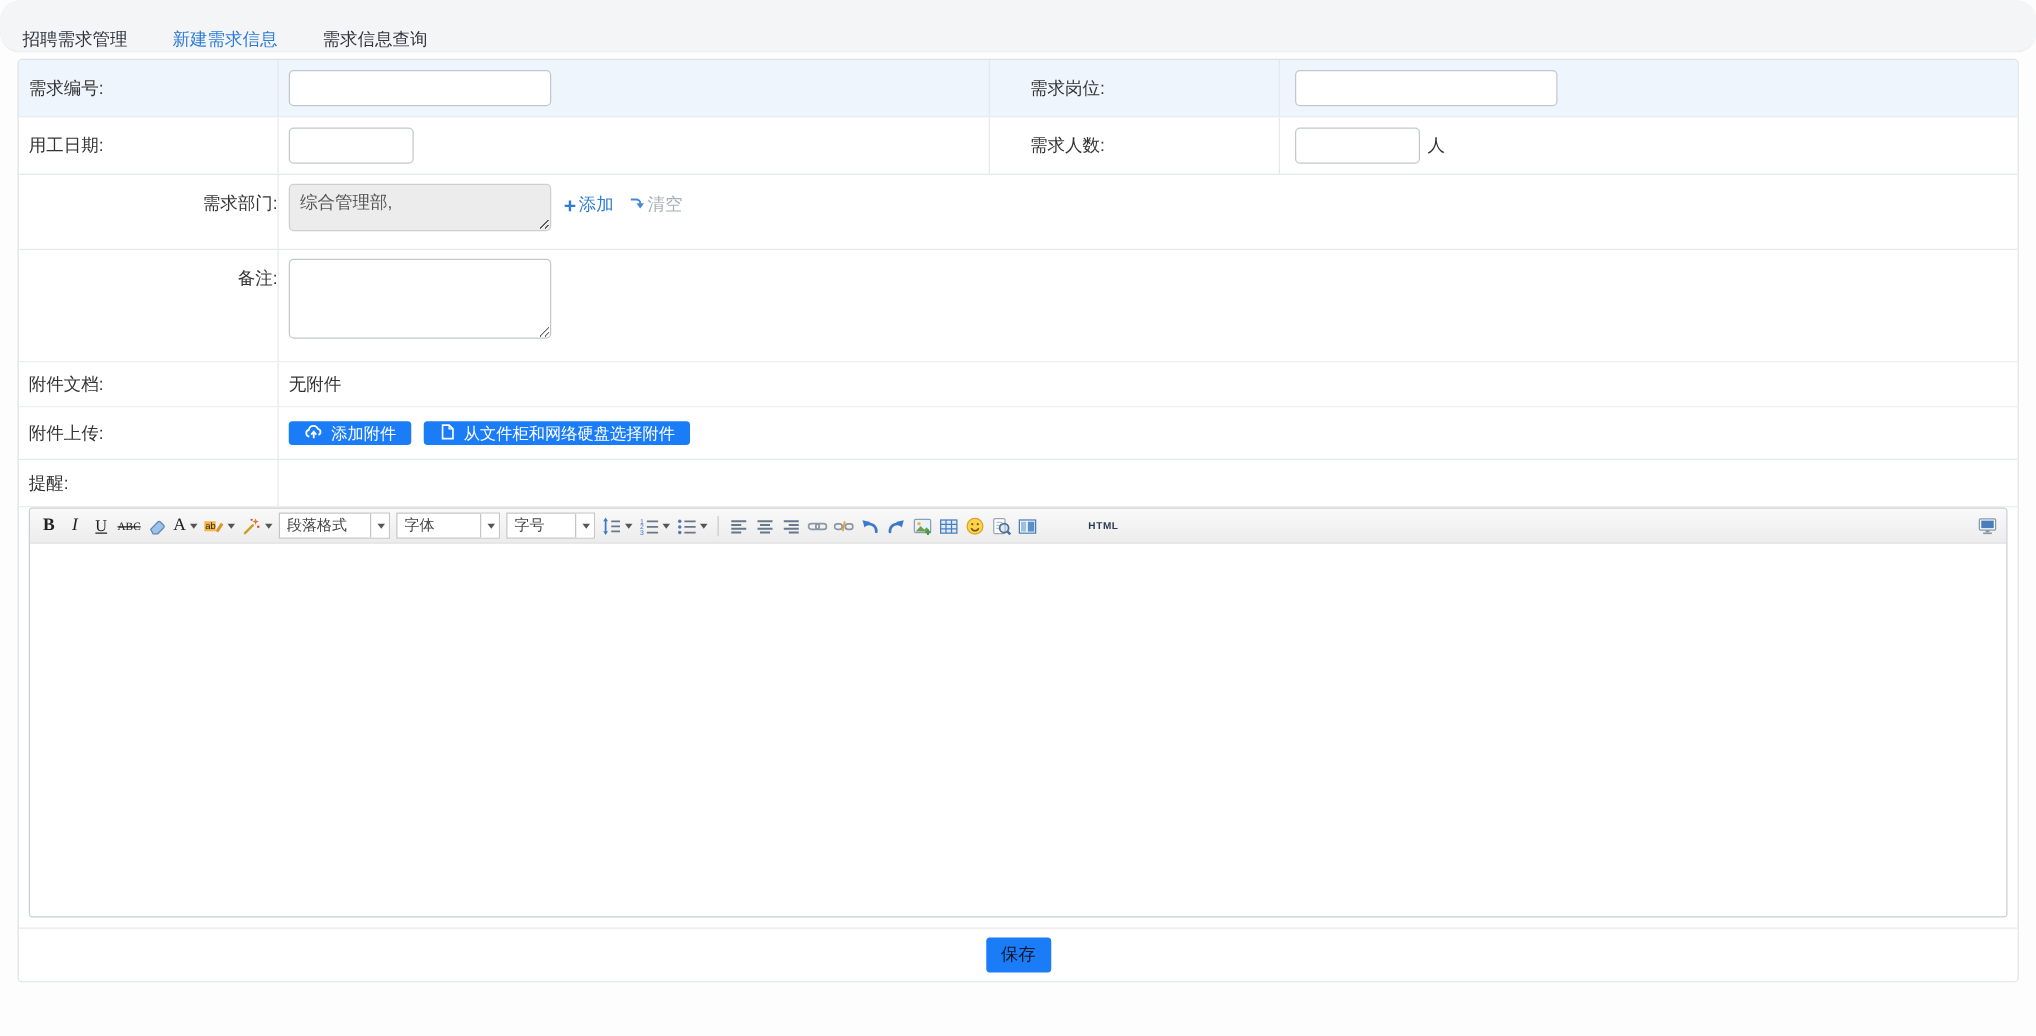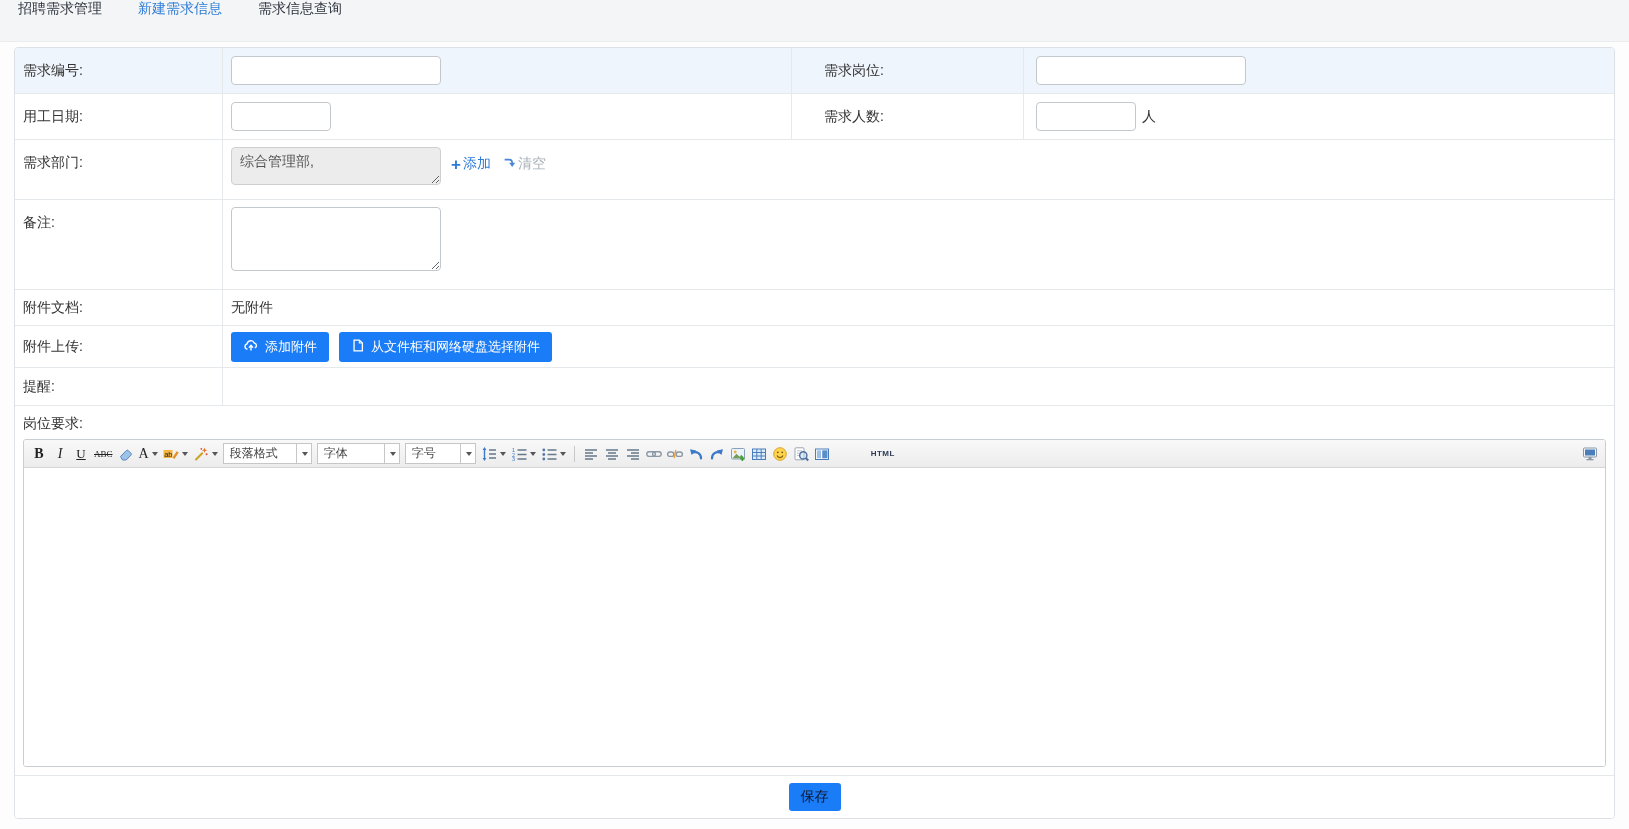--- a/index.html
+++ b/index.html
@@ -1,56 +1,56 @@
 <!DOCTYPE html>
 <html><head>
 <meta charset="utf-8">
 <style>
   * { box-sizing: border-box; }
   html,body { margin:0; padding:0; background:#fdfdfd; }
   body { font-family:"Liberation Sans","DejaVu Sans",sans-serif; font-size:14px; color:#333; width:1629px; }
 
   
   .navbar { height:42px; background:#f4f5f6; border-bottom:1px solid #ececec;
-            display:flex; align-items:flex-start; padding:0 18px; gap:36px; }
+            display:flex; align-items:flex-end; padding:0 18px; gap:36px;border-radius:16px; }
   .nav-tab { color:#2f3540; cursor:pointer; }
   .nav-tab.active { color:#2e7cd6; }
 
   
   .container { margin:5px 14px 0 14px; background:#fff; border:1px solid #dde1e5; border-radius:4px; overflow:hidden; }
 
   .frow { display:flex; align-items:stretch; border-bottom:1px solid #e6e9ec; background:#fff; }
   .frow.hl { background:#eff5fc; }
   .cell { display:flex; align-items:center; }
   .lab  { flex:0 0 208px; padding-left:8px; border-right:1px solid #e6e9ec; }
   .val1 { flex:0 0 569px; padding-left:8px; border-right:1px solid #e6e9ec; }
   .lab2 { flex:0 0 232px; padding-left:32px; border-right:1px solid #e6e9ec; }
   .val2 { flex:1; padding-left:12px; }
   .valw { flex:1; padding-left:8px; }
   .r46 { min-height:46px; } .r60 { min-height:60px; } .r90 { min-height:90px; }
   .r36 { min-height:36px; } .r42 { min-height:42px; } .r38 { min-height:38px; }
-  .top .lab { align-items:flex-start; padding-top:14px; }
+  .top .lab { align-items:flex-start; padding-top:14px;justify-content:flex-end; }
   .top .valw { align-items:flex-start; padding-top:7px; }
 
   input.txt { width:210px; height:29px; border:1px solid #c3c8cd; border-radius:4px; padding:0 8px;
               font:inherit; color:#333; outline:none; background:#fff; }
   input.txt.short { width:100px; }
   .unit { margin-left:6px; }
 
   textarea.ta { width:210px; height:64px; border:1px solid #c3c8cd; border-radius:4px; padding:5px 8px;
                 font:inherit; color:#444; resize:both; outline:none; background:#fff; }
   textarea.ta.disabled { background:#ececec; border-color:#cfcfcf; height:38px; color:#555; }
 
   .links { display:flex; align-items:center; gap:12px; margin-left:10px; margin-top:8px; }
   .lnk { cursor:pointer; display:inline-flex; align-items:center; gap:2px; }
   .lnk-add { color:#2e7cd6; }
   .lnk-add .plus { font-size:17px; font-weight:bold; line-height:1; }
   .lnk-clear { color:#a8b0b8; }
 
-  .btn-blue { display:inline-flex; align-items:center; gap:6px; height:30px; padding:0 12px;
+  .btn-blue { display:inline-flex; align-items:center; gap:6px; height:19px; padding:0 12px;
               background:#1b7cf8; color:#fff; border:none; border-radius:3px; font-size:13px;
               cursor:pointer; font-family:inherit; }
   .btn-row { display:flex; gap:10px; }
 
   
   .jobreq-label { padding:9px 0 6px 8px; }
   .editor { margin:0 8px 8px 8px; border:1px solid #c9ced4; border-radius:3px; overflow:hidden; }
   .toolbar { display:flex; align-items:center; flex-wrap:nowrap; gap:1px; padding:3px 5px;
              background:linear-gradient(#f9f9f9,#ececec); border-bottom:1px solid #d6d6d6; }
   .tbtn { display:inline-flex; align-items:center; justify-content:center; min-width:20px; height:20px;
@@ -184,21 +184,20 @@
   </div>
 
   <div class="frow r38">
     <div class="cell lab">
         <span>提醒:</span>
       </div>
     <div class="cell valw"></div>
   </div>
 
   <div class="frow" style="border-bottom:none; display:block;">
-    <div class="jobreq-label"><span>岗位要求:</span></div>
 
     <div class="editor">
       <div class="toolbar">
         <span class="tbtn">
             <span class="tglyph b">B</span>
           </span>
         <span class="tbtn">
             <span class="tglyph i">I</span>
           </span>
         <span class="tbtn">

